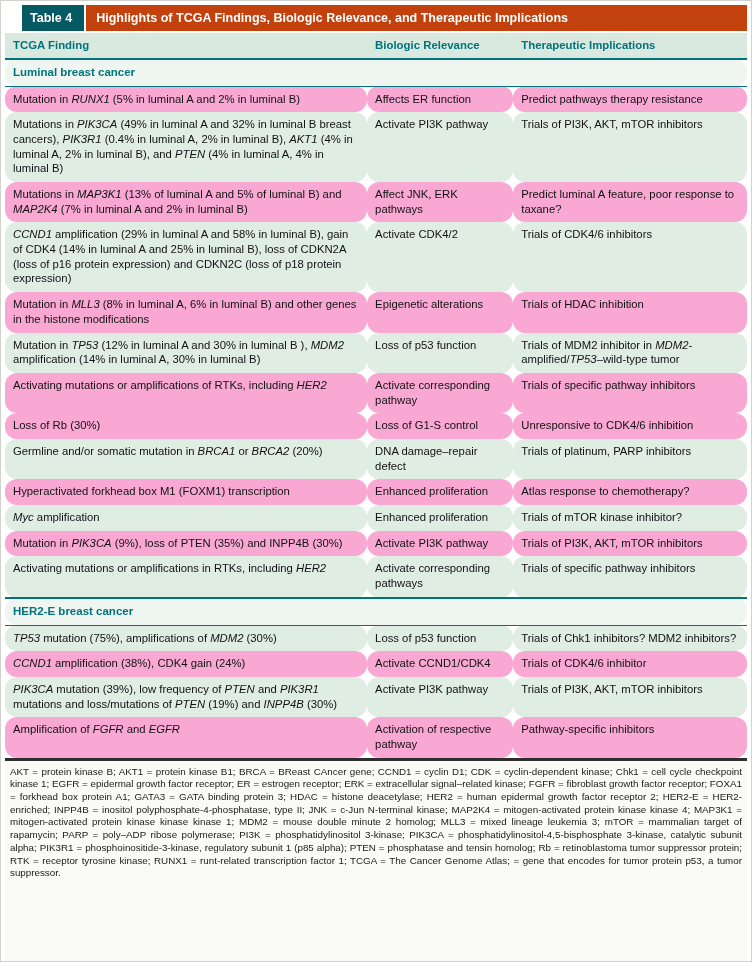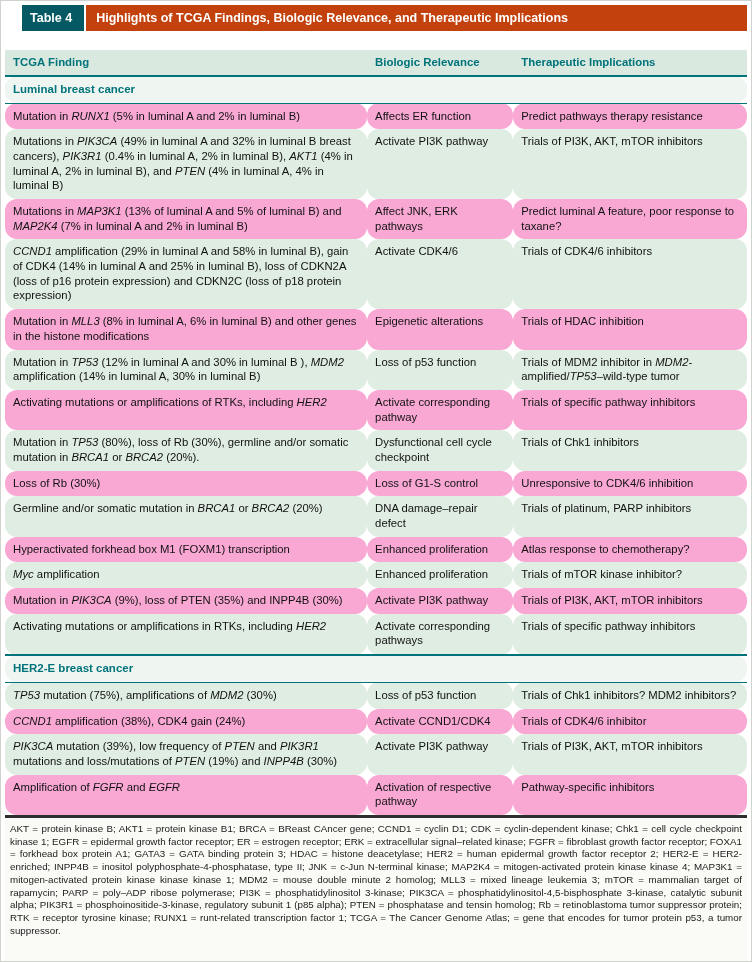--- a/index.html
+++ b/index.html
@@ -38,21 +38,21 @@
     display: flex; align-items: center;
   }
 
   
   table.tcga {
     width: 100%;
     border-collapse: collapse;
     font-size: 11.3px;
     line-height: 1.3;
     color: #121212;
-    margin-top: 19px;
+    margin-top: 2px;
   }
   col.c1 { width: 48.8%; }
   col.c2 { width: 19.7%; }
   col.c3 { width: 31.5%; }
 
   table.tcga th {
     background: #D9E9DF;
     color: #00737B;
     text-align: left;
     font-weight: bold;
@@ -131,46 +131,41 @@
         <td>Activate PI3K pathway</td>
         <td>Trials of PI3K, AKT, mTOR inhibitors</td>
       </tr>
       <tr class="white">
         <td>Mutations in <i>MAP3K1</i> (13% of luminal A and 5% of luminal B) and <i>MAP2K4</i> (7% in luminal A and 2% in luminal B)</td>
         <td>Affect JNK, ERK pathways</td>
         <td>Predict luminal A feature, poor response to taxane?</td>
       </tr>
       <tr class="green">
         <td><i>CCND1</i> amplification (29% in luminal A and 58% in luminal B), gain of CDK4 (14% in luminal A and 25% in luminal B), loss of CDKN2A (loss of p16 protein expression) and CDKN2C (loss of p18 protein expression)</td>
-        <td>Activate CDK4/6</td>
+        <td>Activate CDK4/2</td>
         <td>Trials of CDK4/6 inhibitors</td>
       </tr>
       <tr class="white">
         <td>Mutation in <i>MLL3</i> (8% in luminal A, 6% in luminal B) and other genes in the histone modifications</td>
         <td>Epigenetic alterations</td>
         <td>Trials of HDAC inhibition</td>
       </tr>
       <tr class="green">
         <td>Mutation in <i>TP53</i> (12% in luminal A and 30% in luminal B ), <i>MDM2</i> amplification (14% in luminal A, 30% in luminal B)</td>
         <td>Loss of p53 function</td>
         <td>Trials of MDM2 inhibitor in <i>MDM2</i>-amplified/<i>TP53</i>–wild-type tumor</td>
       </tr>
       <tr class="white">
         <td>Activating mutations or amplifications of RTKs, including <i>HER2</i></td>
         <td>Activate corresponding pathway</td>
         <td>Trials of specific pathway inhibitors</td>
       </tr>
     </tbody>
 
     <tbody>
-      <tr class="green">
-        <td>Mutation in <i>TP53</i> (80%), loss of Rb (30%),  germline and/or somatic mutation in <i>BRCA1</i> or <i>BRCA2</i> (20%).</td>
-        <td>Dysfunctional cell cycle checkpoint</td>
-        <td>Trials of Chk1 inhibitors</td>
-      </tr>
       <tr class="white">
         <td>Loss of Rb (30%)</td>
         <td>Loss of G1-S control</td>
         <td>Unresponsive to CDK4/6 inhibition</td>
       </tr>
       <tr class="green">
         <td>Germline and/or somatic mutation in <i>BRCA1</i> or <i>BRCA2</i> (20%)</td>
         <td>DNA damage–repair defect</td>
         <td>Trials of platinum, PARP inhibitors</td>
       </tr>

